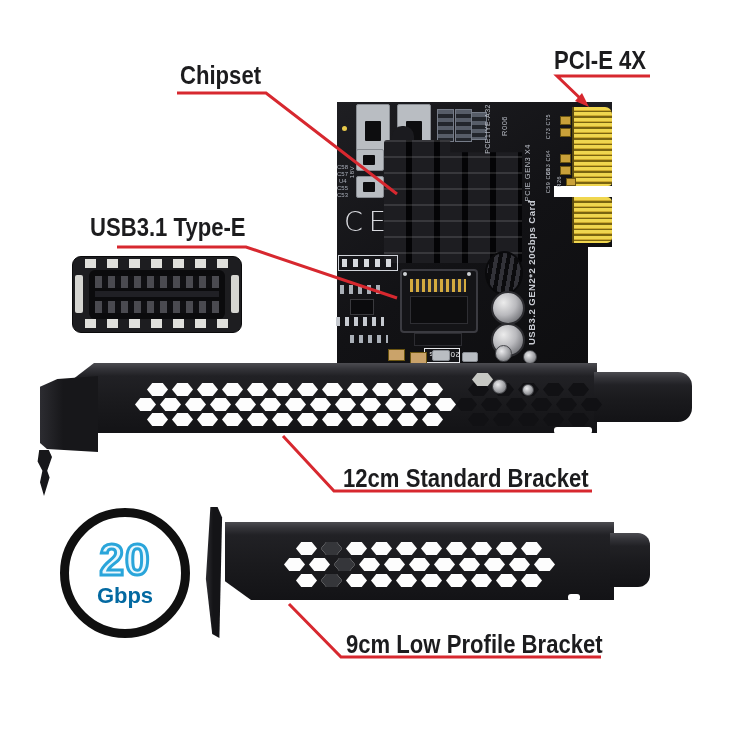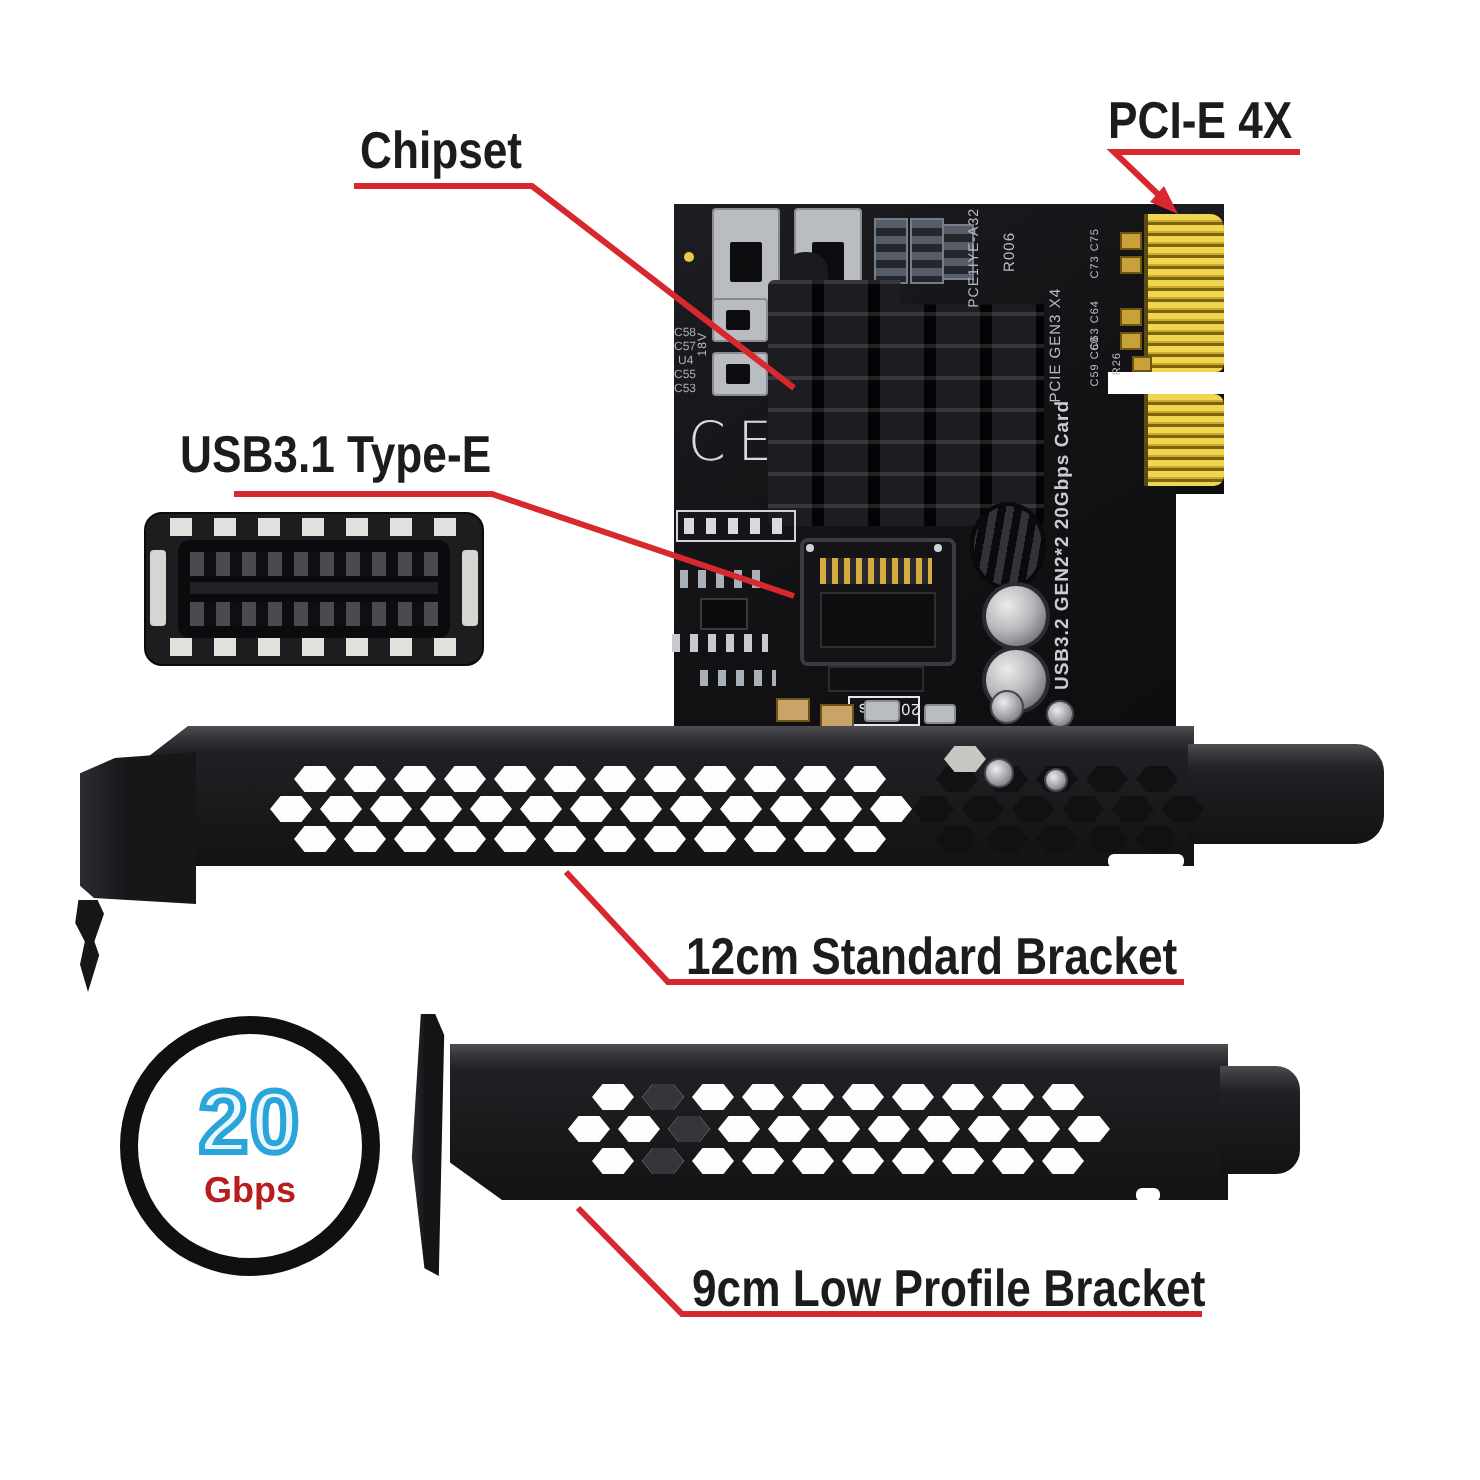--- a/index.html
+++ b/index.html
@@ -74,21 +74,21 @@
   .usbcu-pads{position:absolute;height:9px;background:repeating-linear-gradient(90deg,#e0e0dc 0 11px,rgba(0,0,0,0) 11px 22px);}
   .usbcu-side{position:absolute;width:8px;height:38px;background:#d5d5d1;border-radius:2px;}
   .pinrow{position:absolute;background:repeating-linear-gradient(90deg,#4a4a50 0 7px,#0f0f12 7px 13px);}
 
   
   .badge{position:absolute;left:60px;top:508px;width:112px;height:112px;border-radius:50%;
          border:9px solid #101010;background:#fff;display:flex;flex-direction:column;
          align-items:center;justify-content:center;}
   .badge .num{font-size:44px;font-weight:800;color:#eaf7fd;-webkit-text-stroke:3px #2aa5da;
          text-shadow:0 0 1px #2aa5da;line-height:1;letter-spacing:1px;}
-  .badge .unit{font-size:18px;font-weight:800;color:#b91c1c;line-height:1.1;margin-top:2px;}
+  .badge .unit{font-size:22px;font-weight:800;color:#0369a1;line-height:1.1;margin-top:2px;}
 </style>
 </head>
 <body>
 
 <div class="stage">
 
   <div class="pcb" style="left:337px;top:102px;width:251px;height:266px;"></div>
   <div class="pcb" style="left:588px;top:102px;width:24px;height:145px;"></div>
   <div class="abs" style="left:554px;top:186px;width:62px;height:11px;background:#fff;"></div>
   <div class="gold" style="left:572px;top:107px;width:40px;height:79px;border-radius:0 7px 4px 0;"></div>

